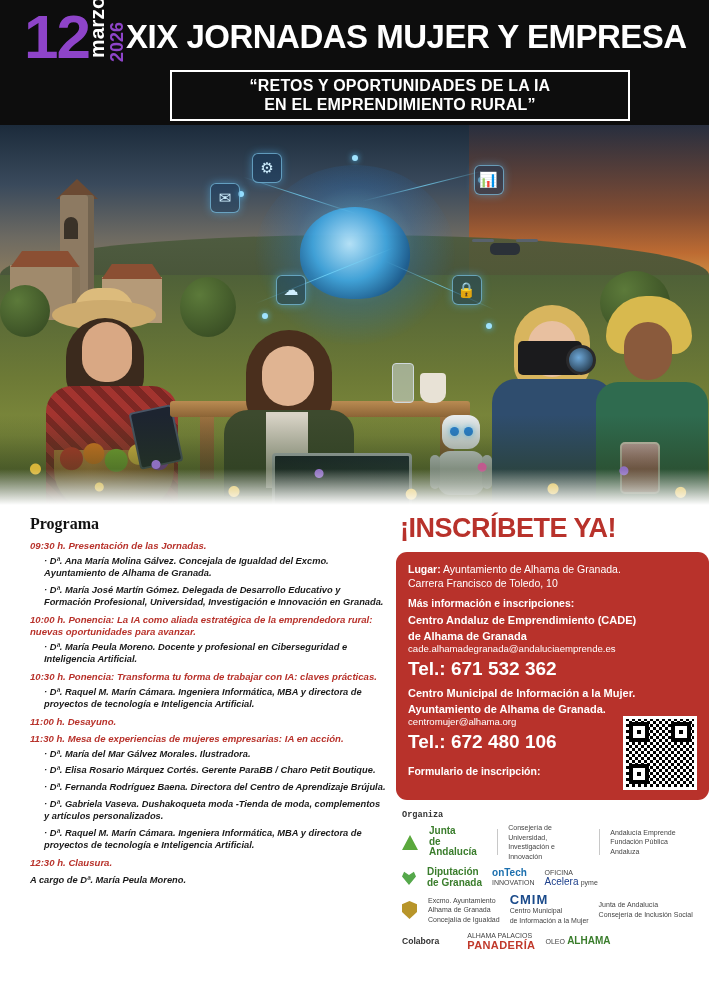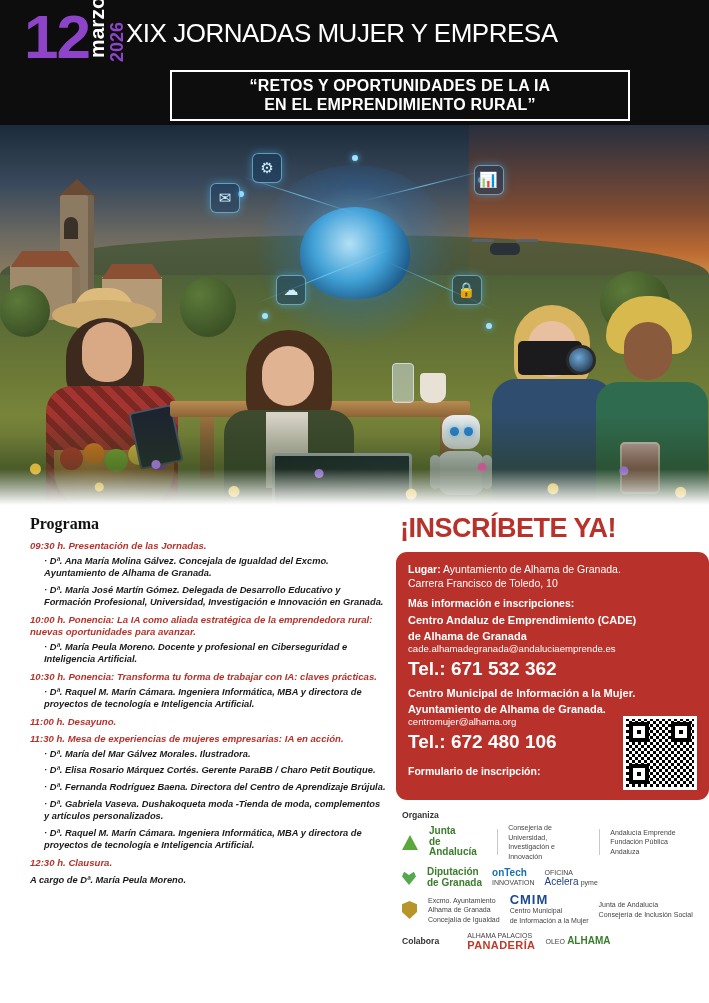--- a/index.html
+++ b/index.html
@@ -35,21 +35,21 @@
     font-size: 21px; font-weight: bold; color: #ffffff;
     letter-spacing: 0px;
   }
   .year {
     position: absolute; left: 18px; top: 54px;
     transform: rotate(-90deg); transform-origin: left top;
     font-size: 18px; font-weight: bold; color: #8e44c9;
   }
   .title-main {
     position: absolute; left: 126px; top: 18px;
-    color: #ffffff; font-size: 26px; font-weight: normal;
+    color: #ffffff; font-size: 33px; font-weight: bold;
     letter-spacing: -0.5px; white-space: nowrap;
   }
   .title-main .rom { color: #ffffff; }
   .subtitle-box {
     position: absolute; left: 170px; top: 70px;
     width: 460px;
     border: 2px solid #ffffff;
     padding: 4px 10px 5px;
     text-align: center;
   }
@@ -328,21 +328,21 @@
     background-image:
       repeating-linear-gradient(90deg,#000 0 3px, #fff 3px 6px),
       repeating-linear-gradient(0deg,#000 0 3px, #fff 3px 6px);
     background-blend-mode: difference;
   }
   .qr-eye{ position:absolute; width:20px; height:20px; border:4px solid #000; background:#fff;}
   .qr-eye i{ position:absolute; left:4px; top:4px; width:4px; height:4px; background:#000;}
 
   .organiza-wrap { padding: 10px 14px 0 6px; }
   .org-label {
-    font-size: 8.6px; color:#333; font-weight: bold; margin-bottom: 3px;
+    font-size: 8.6px; color:#333; font-weight: bold; margin-bottom: 3px; font-family: Liberation Mono, monospace;
   }
   .logo-row { display:flex; align-items:center; gap:10px; margin-bottom:6px; }
   .logo { font-size: 8px; color:#222; line-height:9.6px; display:flex; align-items:center; gap:11px;}
   .logo .mark { flex:0 0 auto; }
   .logo-green { color:#3a7d2c; font-weight:bold; font-size:10px; }
   .logo-sub { color:#444; font-size:7px; }
   .tri {
     width:0; height:0; border-left:8px solid transparent; border-right:8px solid transparent;
     border-bottom:15px solid #5aa83c;
   }

